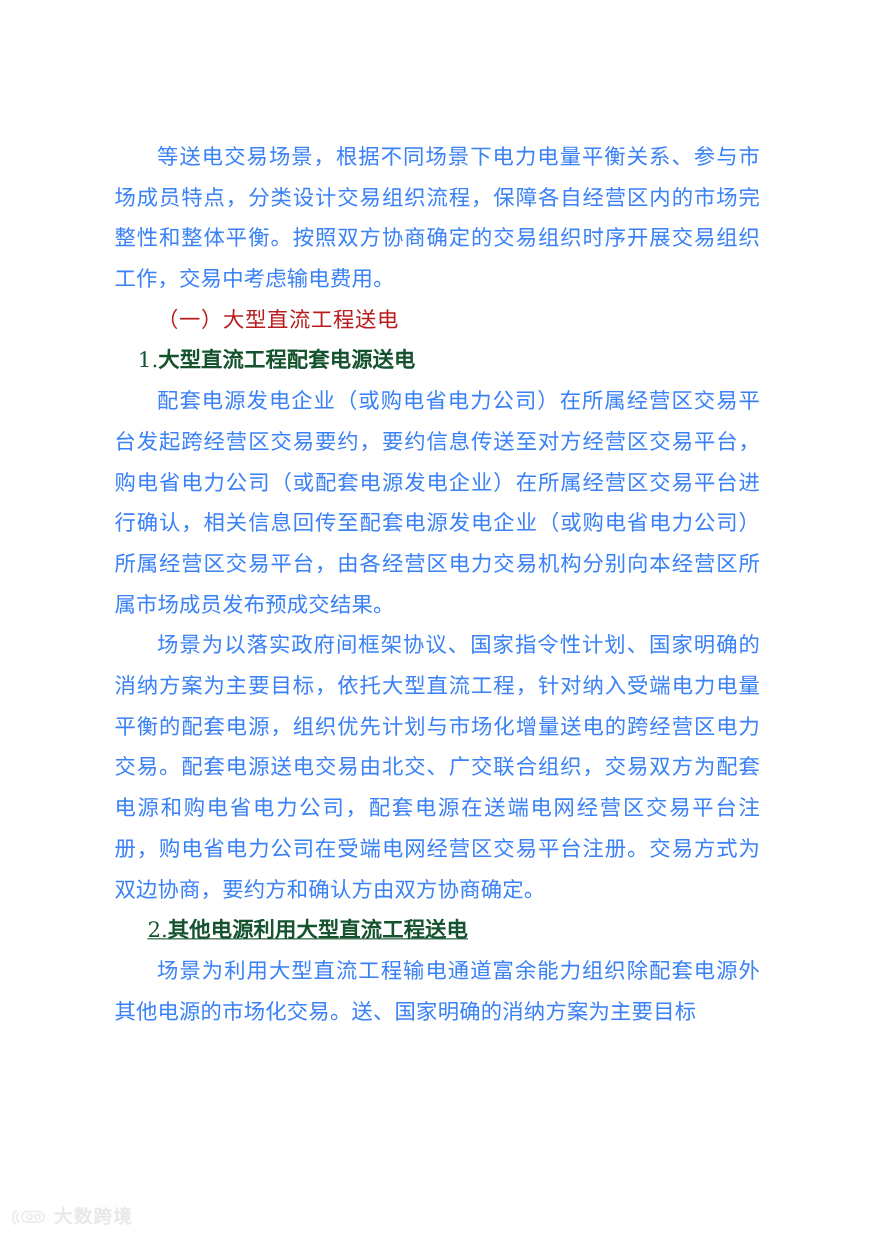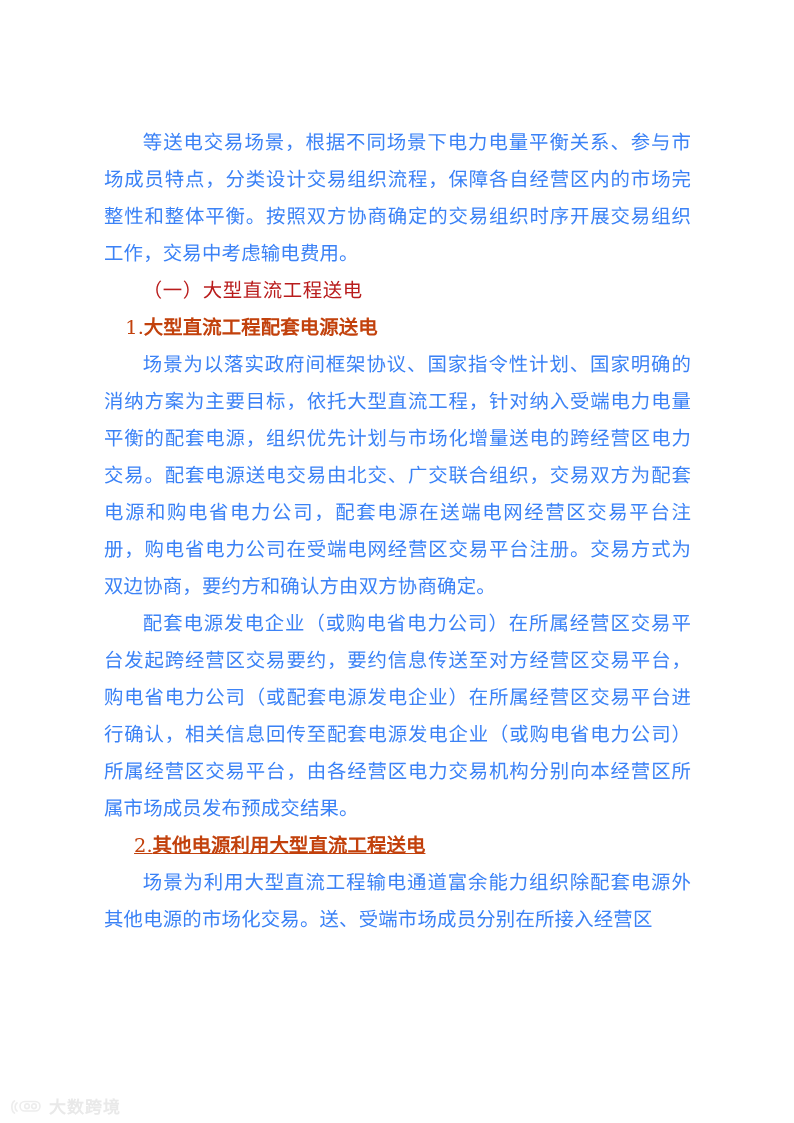--- a/index.html
+++ b/index.html
@@ -56,21 +56,21 @@
     text-indent: 2em;
     letter-spacing: 0.6px;
     white-space: nowrap;
   }
 
   
   .heading-num {
     margin: 0;
     font-size: 19.4px;
     line-height: 37px;
-    color: #c2410c;
+    color: #14532d;
     font-family: "DejaVu Sans", "Liberation Sans", sans-serif;
     font-weight: 700;
     white-space: nowrap;
     letter-spacing: 0.1px;
   }
   .heading-num .num {
     font-family: "DejaVu Serif", "Liberation Serif", serif;
     font-weight: 400;
     letter-spacing: 0;
   }
@@ -113,29 +113,29 @@
   <div class="content">
 
     <p class="para">等送电交易场景，根据不同场景下电力电量平衡关系、参与市场成员特点，分类设计交易组织流程，保障各自经营区内的市场完整性和整体平衡。按照双方协商确定的交易组织时序开展交易组织工作，交易中考虑输电费用。</p>
 
     <p class="heading-paren">（一）大型直流工程送电</p>
 
     <p class="heading-num indent-1">
       <span class="num">1.</span><span>大型直流工程配套电源送电</span>
     </p>
 
+    <p class="para">配套电源发电企业（或购电省电力公司）在所属经营区交易平台发起跨经营区交易要约，要约信息传送至对方经营区交易平台，购电省电力公司（或配套电源发电企业）在所属经营区交易平台进行确认，相关信息回传至配套电源发电企业（或购电省电力公司）所属经营区交易平台，由各经营区电力交易机构分别向本经营区所属市场成员发布预成交结果。</p>
+
     <p class="para">场景为以落实政府间框架协议、国家指令性计划、国家明确的消纳方案为主要目标，依托大型直流工程，针对纳入受端电力电量平衡的配套电源，组织优先计划与市场化增量送电的跨经营区电力交易。配套电源送电交易由北交、广交联合组织，交易双方为配套电源和购电省电力公司，配套电源在送端电网经营区交易平台注册，购电省电力公司在受端电网经营区交易平台注册。交易方式为双边协商，要约方和确认方由双方协商确定。</p>
-
-    <p class="para">配套电源发电企业（或购电省电力公司）在所属经营区交易平台发起跨经营区交易要约，要约信息传送至对方经营区交易平台，购电省电力公司（或配套电源发电企业）在所属经营区交易平台进行确认，相关信息回传至配套电源发电企业（或购电省电力公司）所属经营区交易平台，由各经营区电力交易机构分别向本经营区所属市场成员发布预成交结果。</p>
 
     <p class="heading-num indent-2">
       <span class="num">2.</span><span>其他电源利用大型直流工程送电</span>
     </p>
 
-    <p class="para">场景为利用大型直流工程输电通道富余能力组织除配套电源外其他电源的市场化交易。送、受端市场成员分别在所接入经营区</p>
+    <p class="para">场景为利用大型直流工程输电通道富余能力组织除配套电源外其他电源的市场化交易。送、国家明确的消纳方案为主要目标</p>
 
   </div>
 
   <div class="watermark">
     <svg class="wm-mark" viewBox="0 0 68 40" aria-hidden="true">
       <g fill="none" stroke="#ededed" stroke-width="3.4">
         <path d="M11 8 C4 12, 4 28, 11 32" stroke-linecap="round"></path>
         <path d="M16 12 C11 15, 11 25, 16 28" stroke-linecap="round"></path>
         <rect x="22" y="9" width="40" height="19" rx="9.5"></rect>
         <circle cx="36" cy="18.5" r="4.6"></circle>

